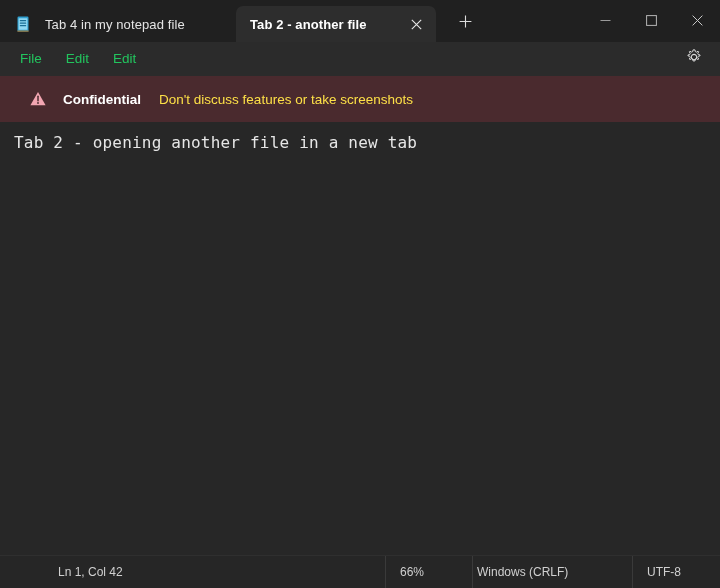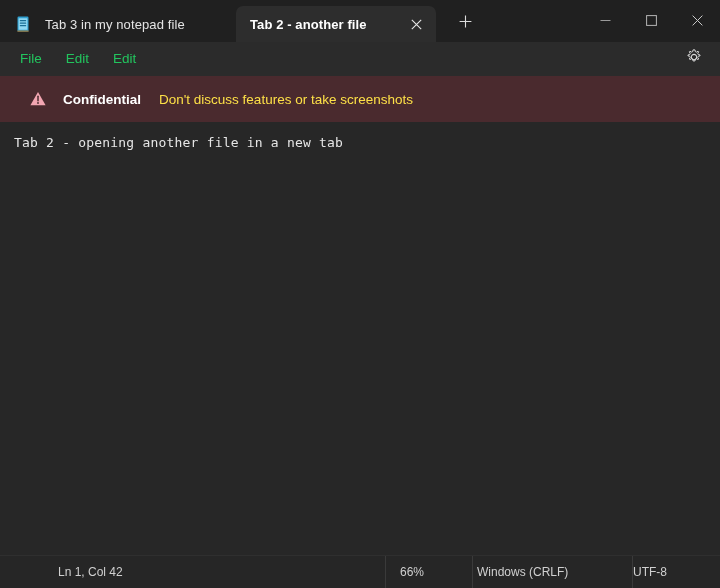--- a/index.html
+++ b/index.html
@@ -179,21 +179,21 @@
   .editor {
     flex: 1 1 auto;
     background: #272727;
     position: relative;
     overflow: hidden;
     padding: 12px 0 0 14px;
     box-sizing: border-box;
   }
   .editor-text {
     font-family: "DejaVu Sans Mono", "Liberation Mono", monospace;
-    font-size: 13px;
+    font-size: 16px;
     color: #e6e6e6;
     line-height: 18px;
     white-space: pre;
     letter-spacing: .2px;
   }
 
   
   .statusbar {
     height: 33px;
     flex: 0 0 33px;
@@ -208,21 +208,21 @@
     font-size: 12px;
     color: #d0d0d0;
     display: flex;
     align-items: center;
     height: 100%;
     box-sizing: border-box;
   }
   .status-pos   { padding-left: 16px; width: 343px; margin-left: 42px; }
   .status-zoom  { padding-left: 14px; width: 87px;  border-left: 1px solid #3a3a3a; }
   .status-eol   { padding-left: 4px; width: 160px; border-left: 1px solid #3a3a3a; }
-  .status-enc   { flex: 1 1 auto; border-left: 1px solid #3a3a3a; }
+  .status-enc   { padding-left: 14px; flex: 1 1 auto; border-left: 1px solid #3a3a3a; }
 </style>
 </head>
 <body>
 
 <div id="app">
 
   <div class="titlebar">
 
     <div class="tabstrip">
 
@@ -230,21 +230,21 @@
         <span class="tab-icon">
           <svg width="18" height="18" viewBox="0 0 18 18" aria-hidden="true">
             <rect x="3.5" y="1.5" width="11" height="15" rx="1.2" fill="#2f9fd0"></rect>
             <rect x="4.6" y="3.2" width="8.8" height="11.6" rx="0.6" fill="#8fd8f2"></rect>
             <rect x="5.8" y="5.0" width="6.4" height="1.25" rx="0.5" fill="#1b6f96"></rect>
             <rect x="5.8" y="7.5" width="6.4" height="1.25" rx="0.5" fill="#1b6f96"></rect>
             <rect x="5.8" y="10.0" width="6.4" height="1.25" rx="0.5" fill="#1b6f96"></rect>
             <rect x="3.3" y="15.4" width="11.4" height="1.4" rx="0.5" fill="#9b7a3f"></rect>
           </svg>
         </span>
-        <span class="tab-label">Tab 3 in my notepad file</span>
+        <span class="tab-label">Tab 4 in my notepad file</span>
       </div>
 
       <div class="tab active">
         <span class="tab-label">Tab 2 - another file</span>
         <span class="tab-close">
           <svg width="11" height="11" viewBox="0 0 11 11" aria-hidden="true">
             <path d="M0.8 0.8 L10.2 10.2 M10.2 0.8 L0.8 10.2" stroke="#e6e6e6" stroke-width="1.1" fill="none"></path>
           </svg>
         </span>
       </div>

